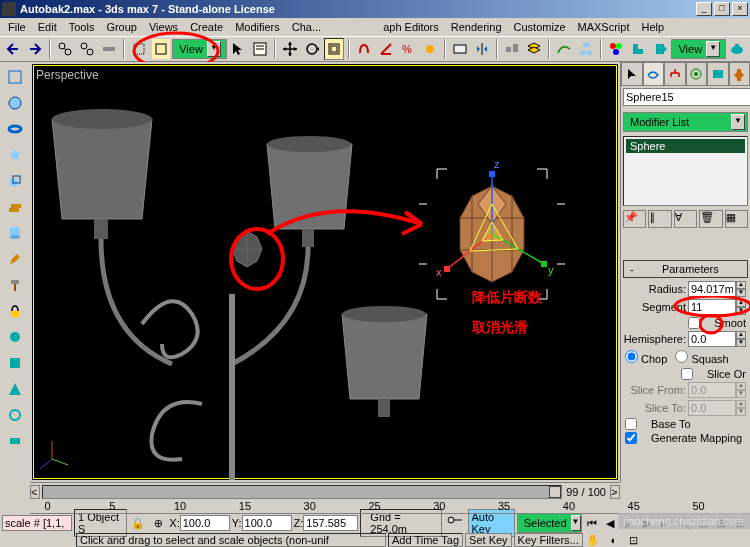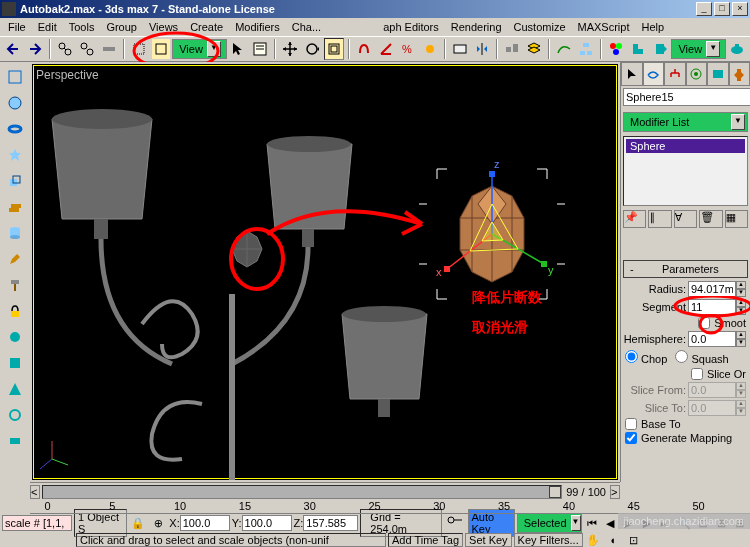--- a/index.html
+++ b/index.html
@@ -32,21 +32,21 @@
 .cp-stack { margin: 2px; height: 70px; background: #f0f0f0; border: 1px inset #808080; padding: 2px; font-size: 10px; }
 .cp-btns { display: flex; margin: 2px; gap: 2px; }
 .cp-btns .sbtn { flex: 1; height: 18px; border: 1px solid #808080; background: #d4d0c8; }
 .rollout-title { height: 18px; background: #d4d0c8; border: 1px solid #404040; text-align: center; line-height: 16px; margin: 2px; }
 .param-row { display: flex; align-items: center; padding: 1px 4px; justify-content: flex-end; gap: 2px; }
 .param-row label { white-space: nowrap; }
 .spinner { display: flex; }
 .spinner input { width: 48px; height: 16px; border: 1px solid #808080; padding: 0 2px; text-align: left; }
 .spinner .spin-btns { display: flex; flex-direction: column; }
 .spinner .spin-btns div { width: 10px; height: 8px; background: #d4d0c8; border: 1px solid #808080; font-size: 6px; line-height: 5px; text-align: center; }
-.checkbox-row { display: flex; align-items: center; padding: 1px 4px; gap: 4px; }
+.checkbox-row { display: flex; align-items: center; padding: 1px 4px; gap: 14px; }
 .checkbox-row input { width: 12px; height: 12px; }
 .radio-row { display: flex; padding: 2px 4px; gap: 8px; }
 .bottom-area { height: 65px; background: #d4d0c8; }
 .timeline { height: 18px; display: flex; align-items: center; border-top: 1px solid #808080; position: relative; margin-left: 30px; margin-right: 130px; }
 .timeline-track { flex: 1; height: 14px; background: #b0b0b0; border: 1px inset #808080; position: relative; }
 .timeline-thumb { position: absolute; right: 0; width: 12px; height: 12px; background: #d4d0c8; border: 1px solid #404040; }
 .timeline-frame { margin: 0 4px; }
 .ruler { height: 14px; display: flex; border-bottom: 1px solid #808080; font-size: 9px; color: #000; position: relative; margin-left: 30px; margin-right: 0; }
 .ruler span { position: absolute; }
 .status-row { display: flex; align-items: center; height: 18px; gap: 2px; padding: 0 2px; }
@@ -452,21 +452,21 @@
     </div>
     <div class="cp-name">
       <input type="text" value="Sphere15" style="">
 
     </div>
     <div class="cp-dropdown dropdown">
       <span class="dd-text" style="flex:1">Modifier List</span>
       <div class="dd-arrow">▼</div>
     </div>
     <div class="cp-stack">
-      <div style="background:#4c1d95;color:#fff;padding:1px 4px">Sphere</div>
+      <div style="background:#14532d;color:#fff;padding:1px 4px">Sphere</div>
     </div>
     <div class="cp-btns">
       <div class="sbtn">📌</div>
       <div class="sbtn">∥</div>
       <div class="sbtn">∀</div>
       <div class="sbtn">🗑</div>
       <div class="sbtn">▦</div>
     </div>
     <div style="height:28px"></div>
     <div class="rollout-title"><span style="float:left;padding-left:6px">-</span><span>Parameters</span></div>
@@ -591,21 +591,21 @@
         <label>Z:</label>
         <input style="width: 55px;" value="157.585">
       </div>
     <span style="border:1px inset #808080;padding:1px 9px">Grid = 254.0m</span>
     <div class="tbtn" style="width:22px;height:16px">
         <svg width="16" height="10">
           <circle cx="4" cy="5" r="3" fill="none" stroke="#000"></circle>
           <line x1="7" y1="5" x2="15" y2="5" stroke="#000"></line>
         </svg>
       </div>
-    <div style="border:1px solid #808080;padding:1px 3px;background:#3b82f6">Auto Key</div>
+    <div style="border:1px solid #808080;padding:1px 3px;background:#7dd3fc">Auto Key</div>
     <div class="dropdown" style="width:65px">
         <span class="dd-text">Selected</span>
         <div class="dd-arrow">▼</div>
       </div>
     <div class="tbtn" style="width:16px;height:16px">⏮</div>
     <div class="tbtn" style="width:16px;height:16px">◀</div>
     <div class="tbtn" style="width:16px;height:16px">▶</div>
     <div class="tbtn" style="width:16px;height:16px">▶</div>
     <div class="tbtn" style="width:16px;height:16px">⏭</div>
     <div class="tbtn" style="width:16px;height:16px">🔍</div>

